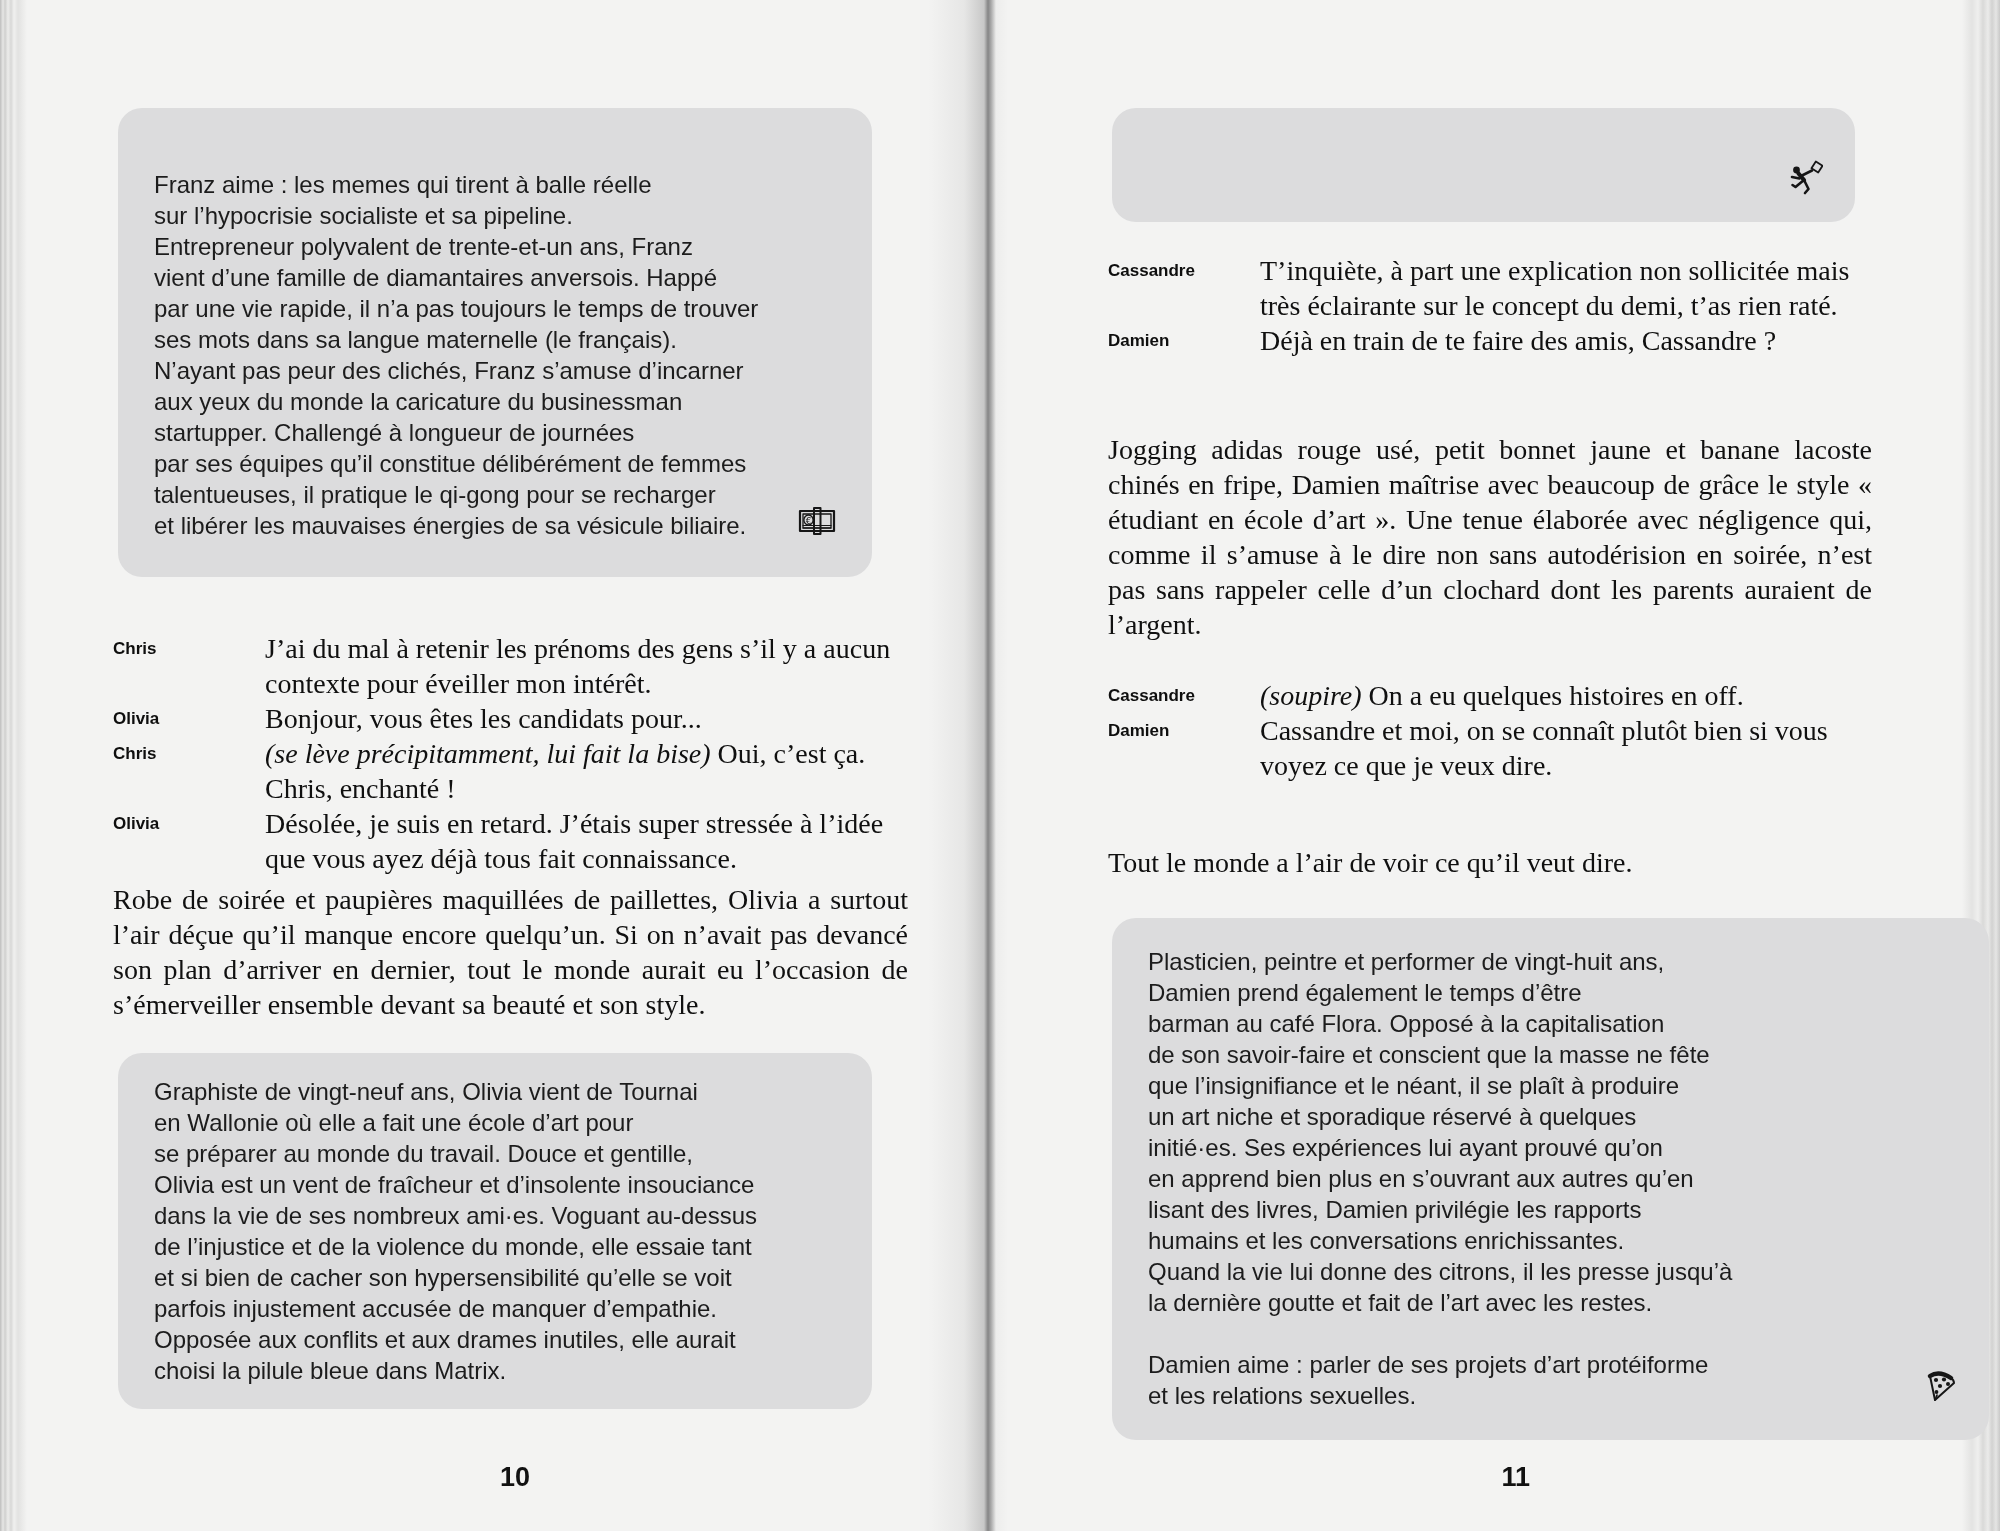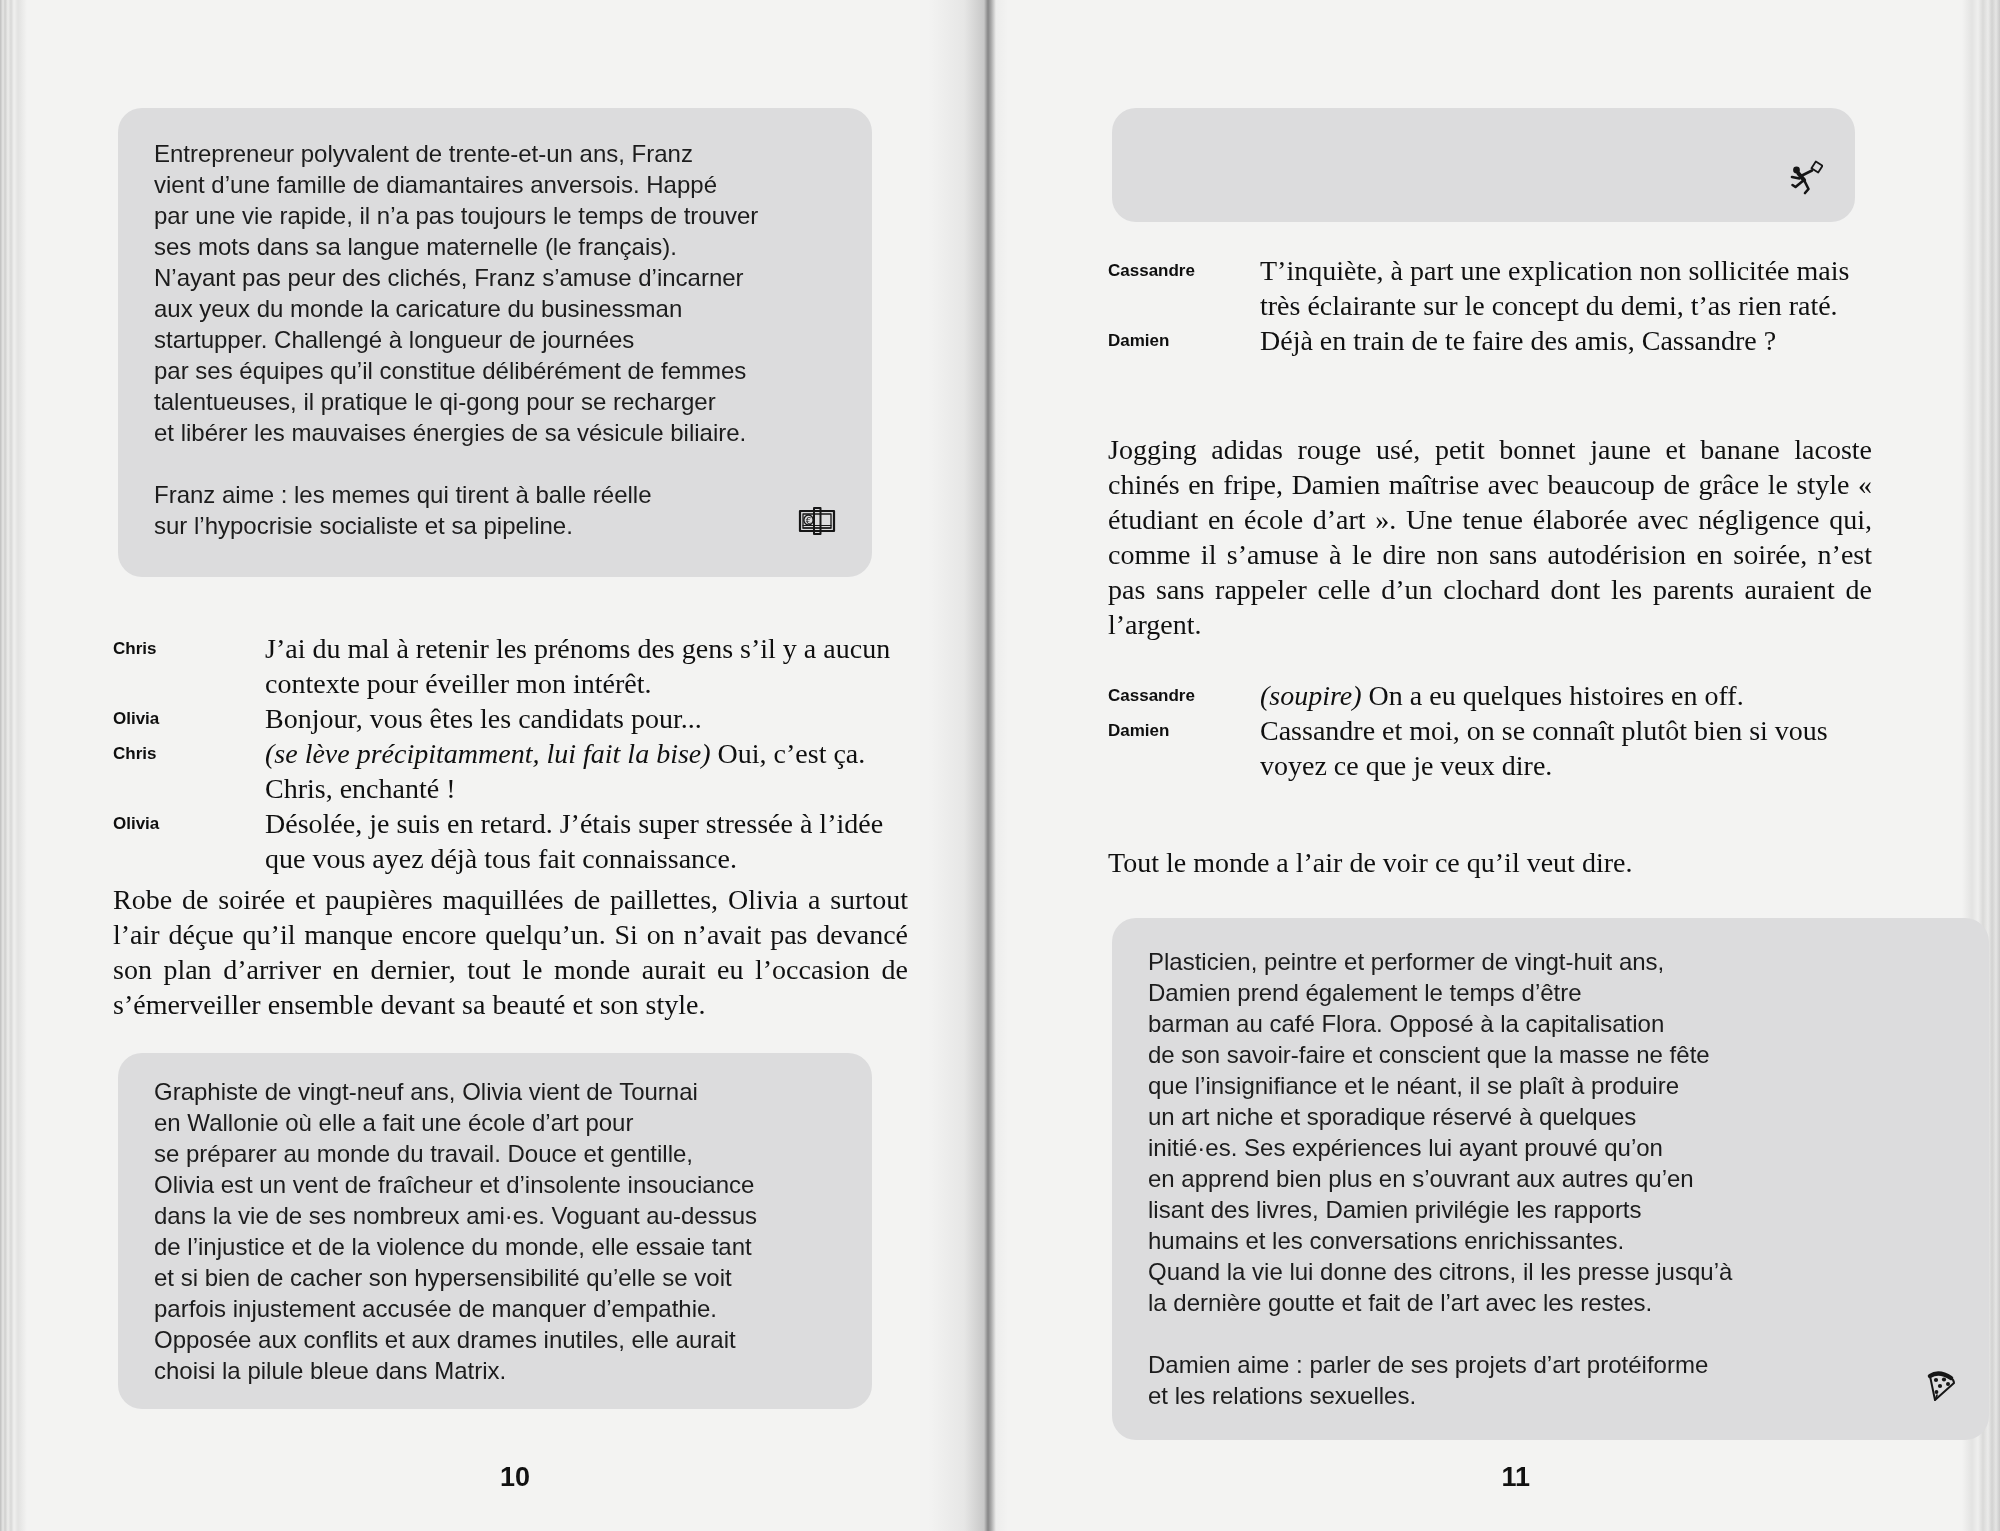--- a/index.html
+++ b/index.html
@@ -38,32 +38,32 @@
 </style>
 </head>
 <body>
 
 <div class="book">
   <div class="edge-left"></div>
   <div class="edge-right"></div>
 
   <div class="box" style="left:118px;top:108px;width:754px;height:469px;">
     <div class="inner" style="top:30px;">
+      <div class="pre likes">Franz aime : les memes qui tirent à balle réelle
+sur l’hypocrisie socialiste et sa pipeline.</div>
       <div class="pre">Entrepreneur polyvalent de trente-et-un ans, Franz
 vient d’une famille de diamantaires anversois. Happé
 par une vie rapide, il n’a pas toujours le temps de trouver
 ses mots dans sa langue maternelle (le français).
 N’ayant pas peur des clichés, Franz s’amuse d’incarner
 aux yeux du monde la caricature du businessman
 startupper. Challengé à longueur de journées
 par ses équipes qu’il constitue délibérément de femmes
 talentueuses, il pratique le qi-gong pour se recharger
 et libérer les mauvaises énergies de sa vésicule biliaire.</div>
-      <div class="pre likes">Franz aime : les memes qui tirent à balle réelle
-sur l’hypocrisie socialiste et sa pipeline.</div>
     </div>
     <span class="icon" style="right:36px;bottom:34px;">
       <svg width="38" height="30" viewBox="0 0 38 30">
         <rect class="ln" x="2" y="5" width="34" height="20" stroke-width="2.2" fill="#f6f6f5"></rect>
         <rect class="ln" x="5" y="8" width="28" height="14" stroke-width="1.3"></rect>
         <rect class="ln" x="16" y="2" width="6.5" height="26" stroke-width="2" fill="#f6f6f5"></rect>
         <ellipse class="ln" cx="10.5" cy="14" rx="4.6" ry="5" stroke-width="1.3"></ellipse>
         <text x="10.5" y="17.6" font-size="9" font-family="'DejaVu Sans',sans-serif" fill="#161616" text-anchor="middle">€</text>
         <line class="ln" x1="5" y1="19.5" x2="33" y2="19.5" stroke-width="1.2"></line>
         <line class="ln" x1="5" y1="22" x2="33" y2="22" stroke-width="1.2"></line>

